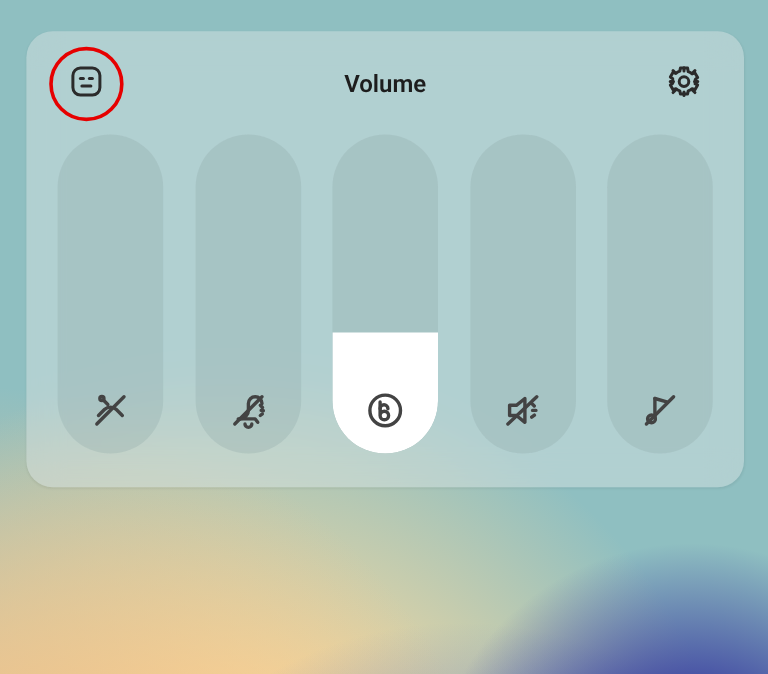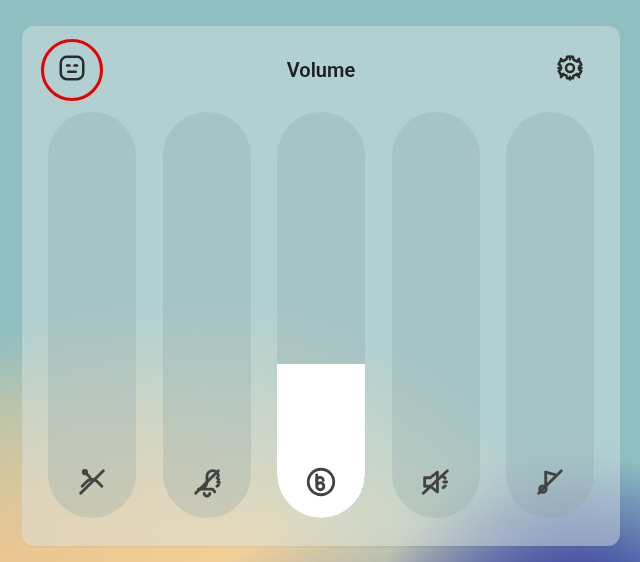--- a/index.html
+++ b/index.html
@@ -13,22 +13,22 @@
       radial-gradient(circle at 60% 150%, #4f6fb5 0%, #6a88c6 15%, transparent 35%),
       radial-gradient(circle at -5% 140%, #e7a96a 0%, #f0c28a 15%, transparent 45%),
       radial-gradient(circle at 30% 130%, #e9c07d 0%, #f3d79e 20%, transparent 50%),
       linear-gradient(#8fbfc1, #8fbfc1);
   }
 
   
   #panel {
     position: absolute;
     left: 22px; top: 26px;
-    width: 598px; height: 520px;
-    border-radius: 12px;
+    width: 598px; height: 380px;
+    border-radius: 22px;
     background: rgba(220,228,228,0.45);
     backdrop-filter: blur(14px);
     -webkit-backdrop-filter: blur(14px);
     box-shadow: 0 1px 2px rgba(0,0,0,0.06);
     padding: 26px 26px 28px 26px;
     display: flex;
     flex-direction: column;
   }
 
   .header {

